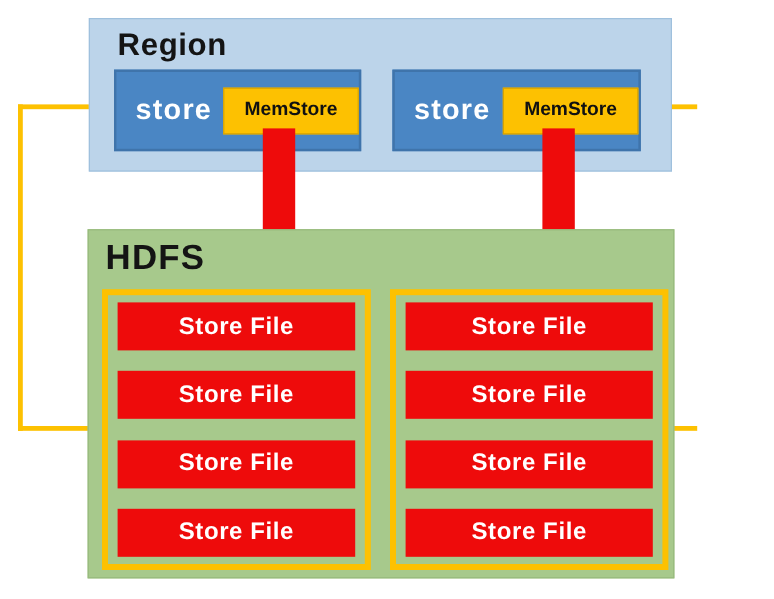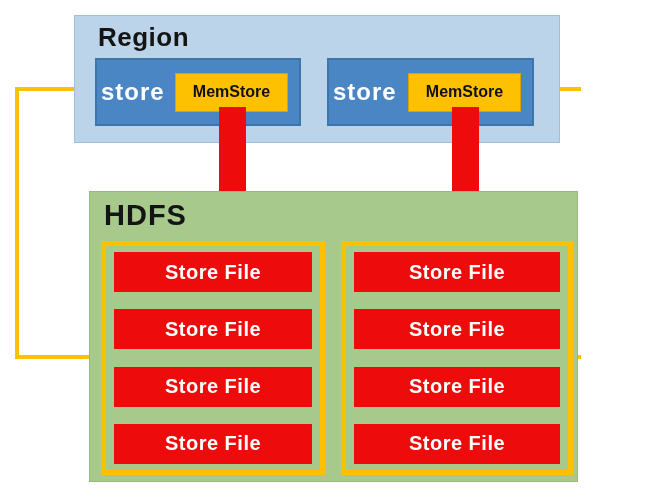--- a/index.html
+++ b/index.html
@@ -18,39 +18,39 @@
     position:absolute;left:23px;top:6px;font-size:26px;font-weight:bold;color:#141414;
     letter-spacing:0.5px;
   }
   .store-box{
     position:absolute;top:42px;height:68px;background:var(--store-bg,#4a86c4);
     border:2px solid #3f74ab;box-sizing:border-box;display:flex;align-items:center;
   }
   .store-box.first{left:20px;width:206px;}
   .store-box.second{left:252px;width:207px;}
   .store-label{
-    color:#ffffff;font-weight:bold;font-size:24px;margin-left:4px;letter-spacing:1px;
+    color:#ffffff;font-weight:bold;font-size:24px;margin-left:16px;letter-spacing:1px;
   }
   .memstore-box{
-    margin-left:auto;margin-right:11px;width:113px;height:39px;
+    margin-left:auto;width:113px;height:39px;
     background:var(--memstore-bg,#fdc101);border:1px solid #d8a200;box-sizing:border-box;
     display:flex;align-items:center;justify-content:center;
   }
   .memstore-label{color:#111;font-weight:bold;font-size:16px;}
   
   .arrow-shaft{position:absolute;width:27px;height:90px;top:107px;background:var(--arrow,#ee0b0b);}
   .arrow-head{
     position:absolute;top:196px;width:0;height:0;
     border-left:30px solid transparent;border-right:30px solid transparent;
     border-top:39px solid var(--arrow,#ee0b0b);
   }
   
   .hdfs-box{
     position:absolute;left:73px;top:191px;width:489px;height:291px;
-    background:var(--hdfs-bg,#a7c98c);border:1px solid #97ba7c;box-sizing:border-box;margin-left:16px;
+    background:var(--hdfs-bg,#a7c98c);border:1px solid #97ba7c;box-sizing:border-box;
   }
   .hdfs-label{
     position:absolute;left:14px;top:7px;font-size:29px;font-weight:bold;color:#141414;
     letter-spacing:1px;
   }
   .storefile-column{
     position:absolute;top:49px;height:234px;border:5px solid var(--connector,#fdc101);
     box-sizing:border-box;display:flex;flex-direction:column;justify-content:space-between;
     padding:6px 8px;
   }

